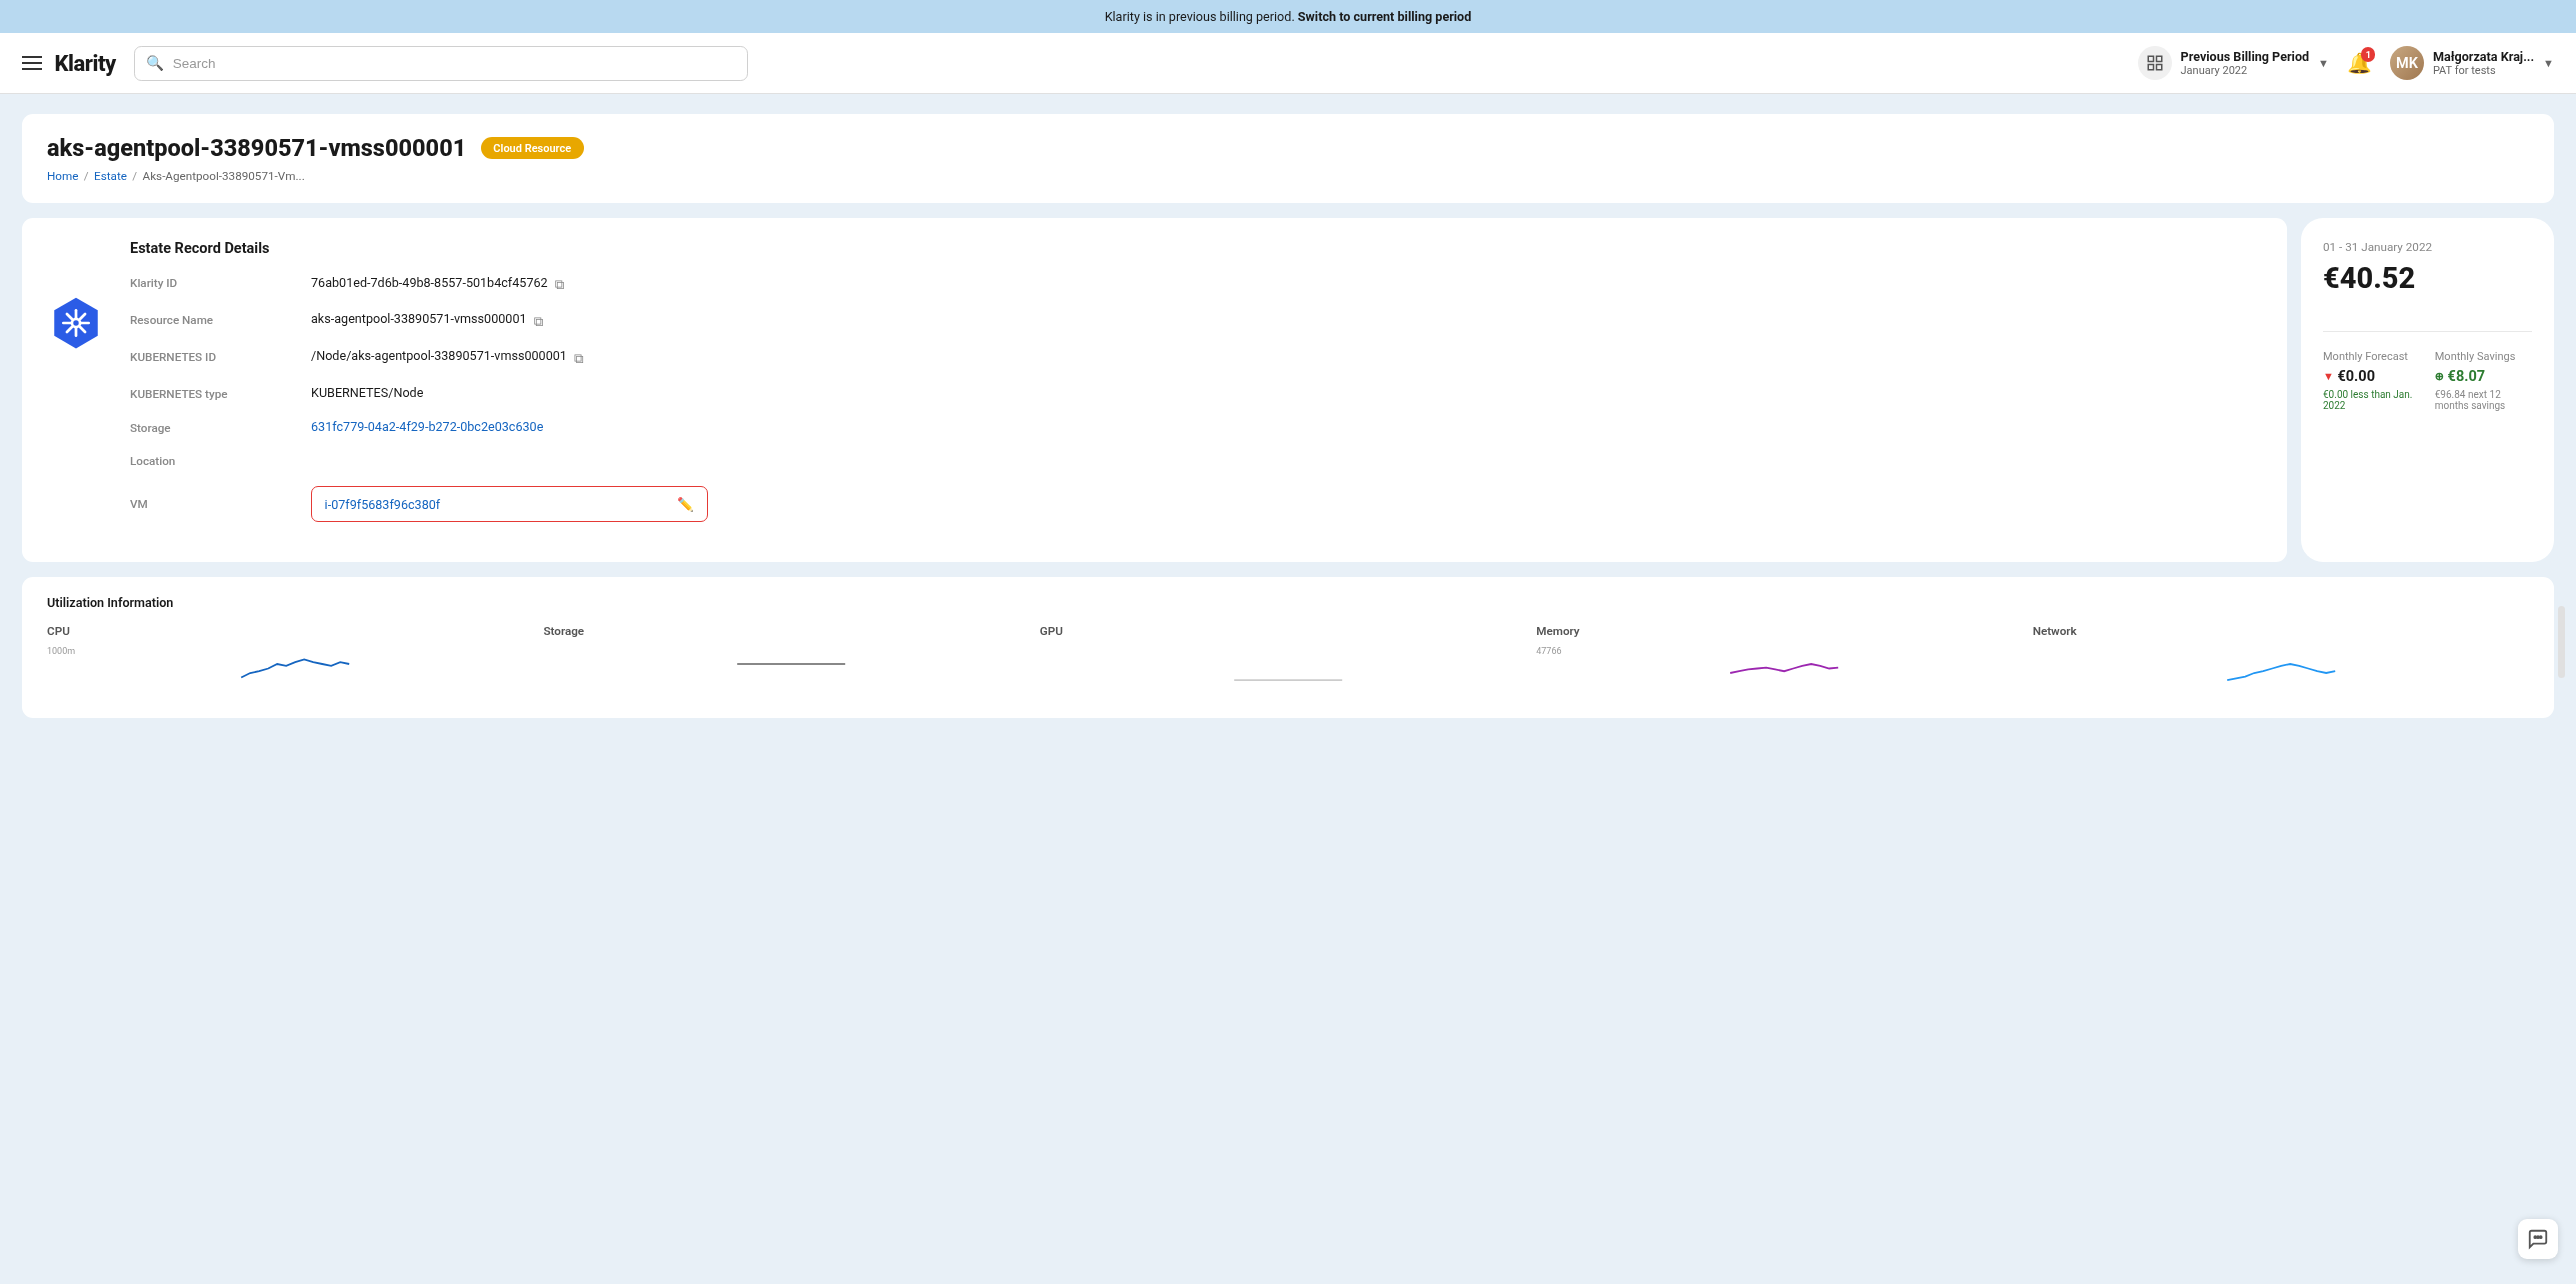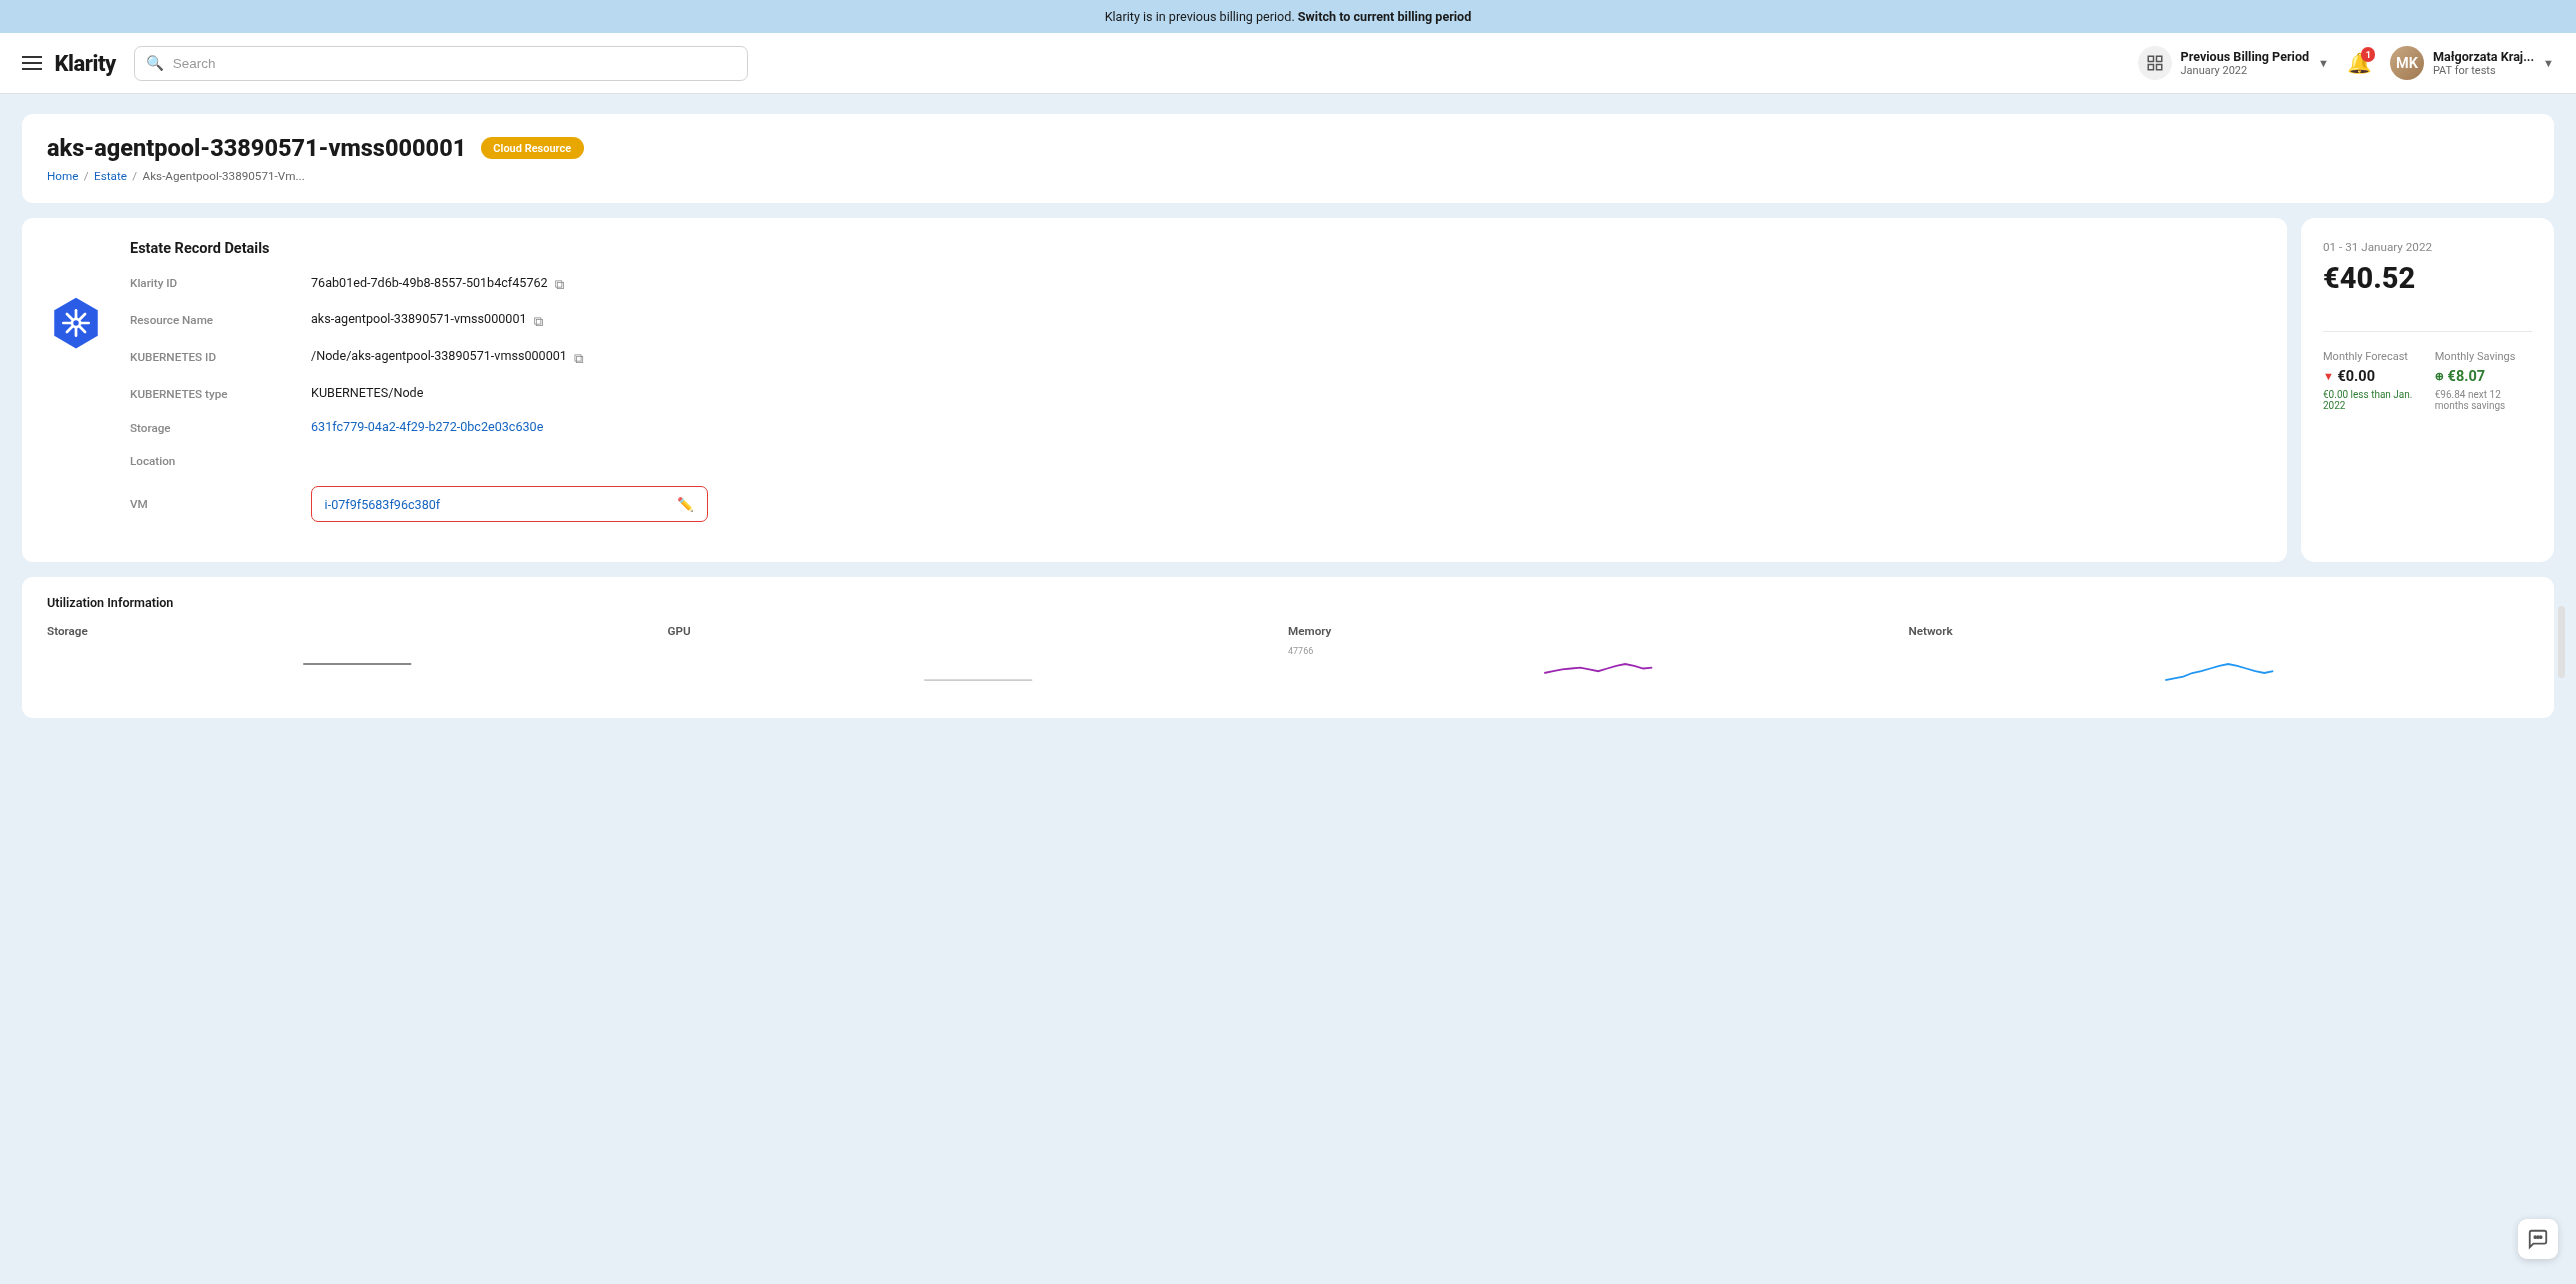--- a/index.html
+++ b/index.html
@@ -324,21 +324,21 @@
       font-size: 12.6px;
       color: #1565c0;
       flex: 1;
       text-decoration: none;
     }
 
     
     .cost-panel {
       width: 253px;
       background: #fff;
-      border-radius: 14px;
+      border-radius: 22px;
       padding: 22px;
       flex-shrink: 0;
     }
     .cost-period {
       font-size: 11.7px;
       color: #888;
       margin-bottom: 7.2px;
     }
     .cost-main {
       font-size: 29px;
@@ -627,20 +627,29 @@
         </div>
       </div>
     </div>
 
   </div>
 
   <div class="utilization-card">
     <div class="util-title">Utilization Information</div>
     <div class="util-metrics">
 
+      <div class="util-metric">
+        <div class="util-metric-label">CPU</div>
+        <div class="chart-area">
+          <span class="chart-yaxis">1000m</span>
+          <svg class="chart-line" viewBox="0 0 120 40">
+            <polyline points="0,35 10,30 20,28 30,25 40,20 50,22 60,18 70,15 80,18 90,20 100,22 110,18 120,20" fill="none" stroke="#1565c0" stroke-width="2"></polyline>
+          </svg>
+        </div>
+      </div>
 
       <div class="util-metric">
         <div class="util-metric-label">Storage</div>
         <div class="chart-area">
           <svg class="chart-line" viewBox="0 0 120 40">
             <polyline points="0,20 10,20 20,20 30,20 40,20 50,20 60,20 70,20 80,20 90,20 100,20 110,20 120,20" fill="none" stroke="#888" stroke-width="2"></polyline>
           </svg>
         </div>
       </div>
 

